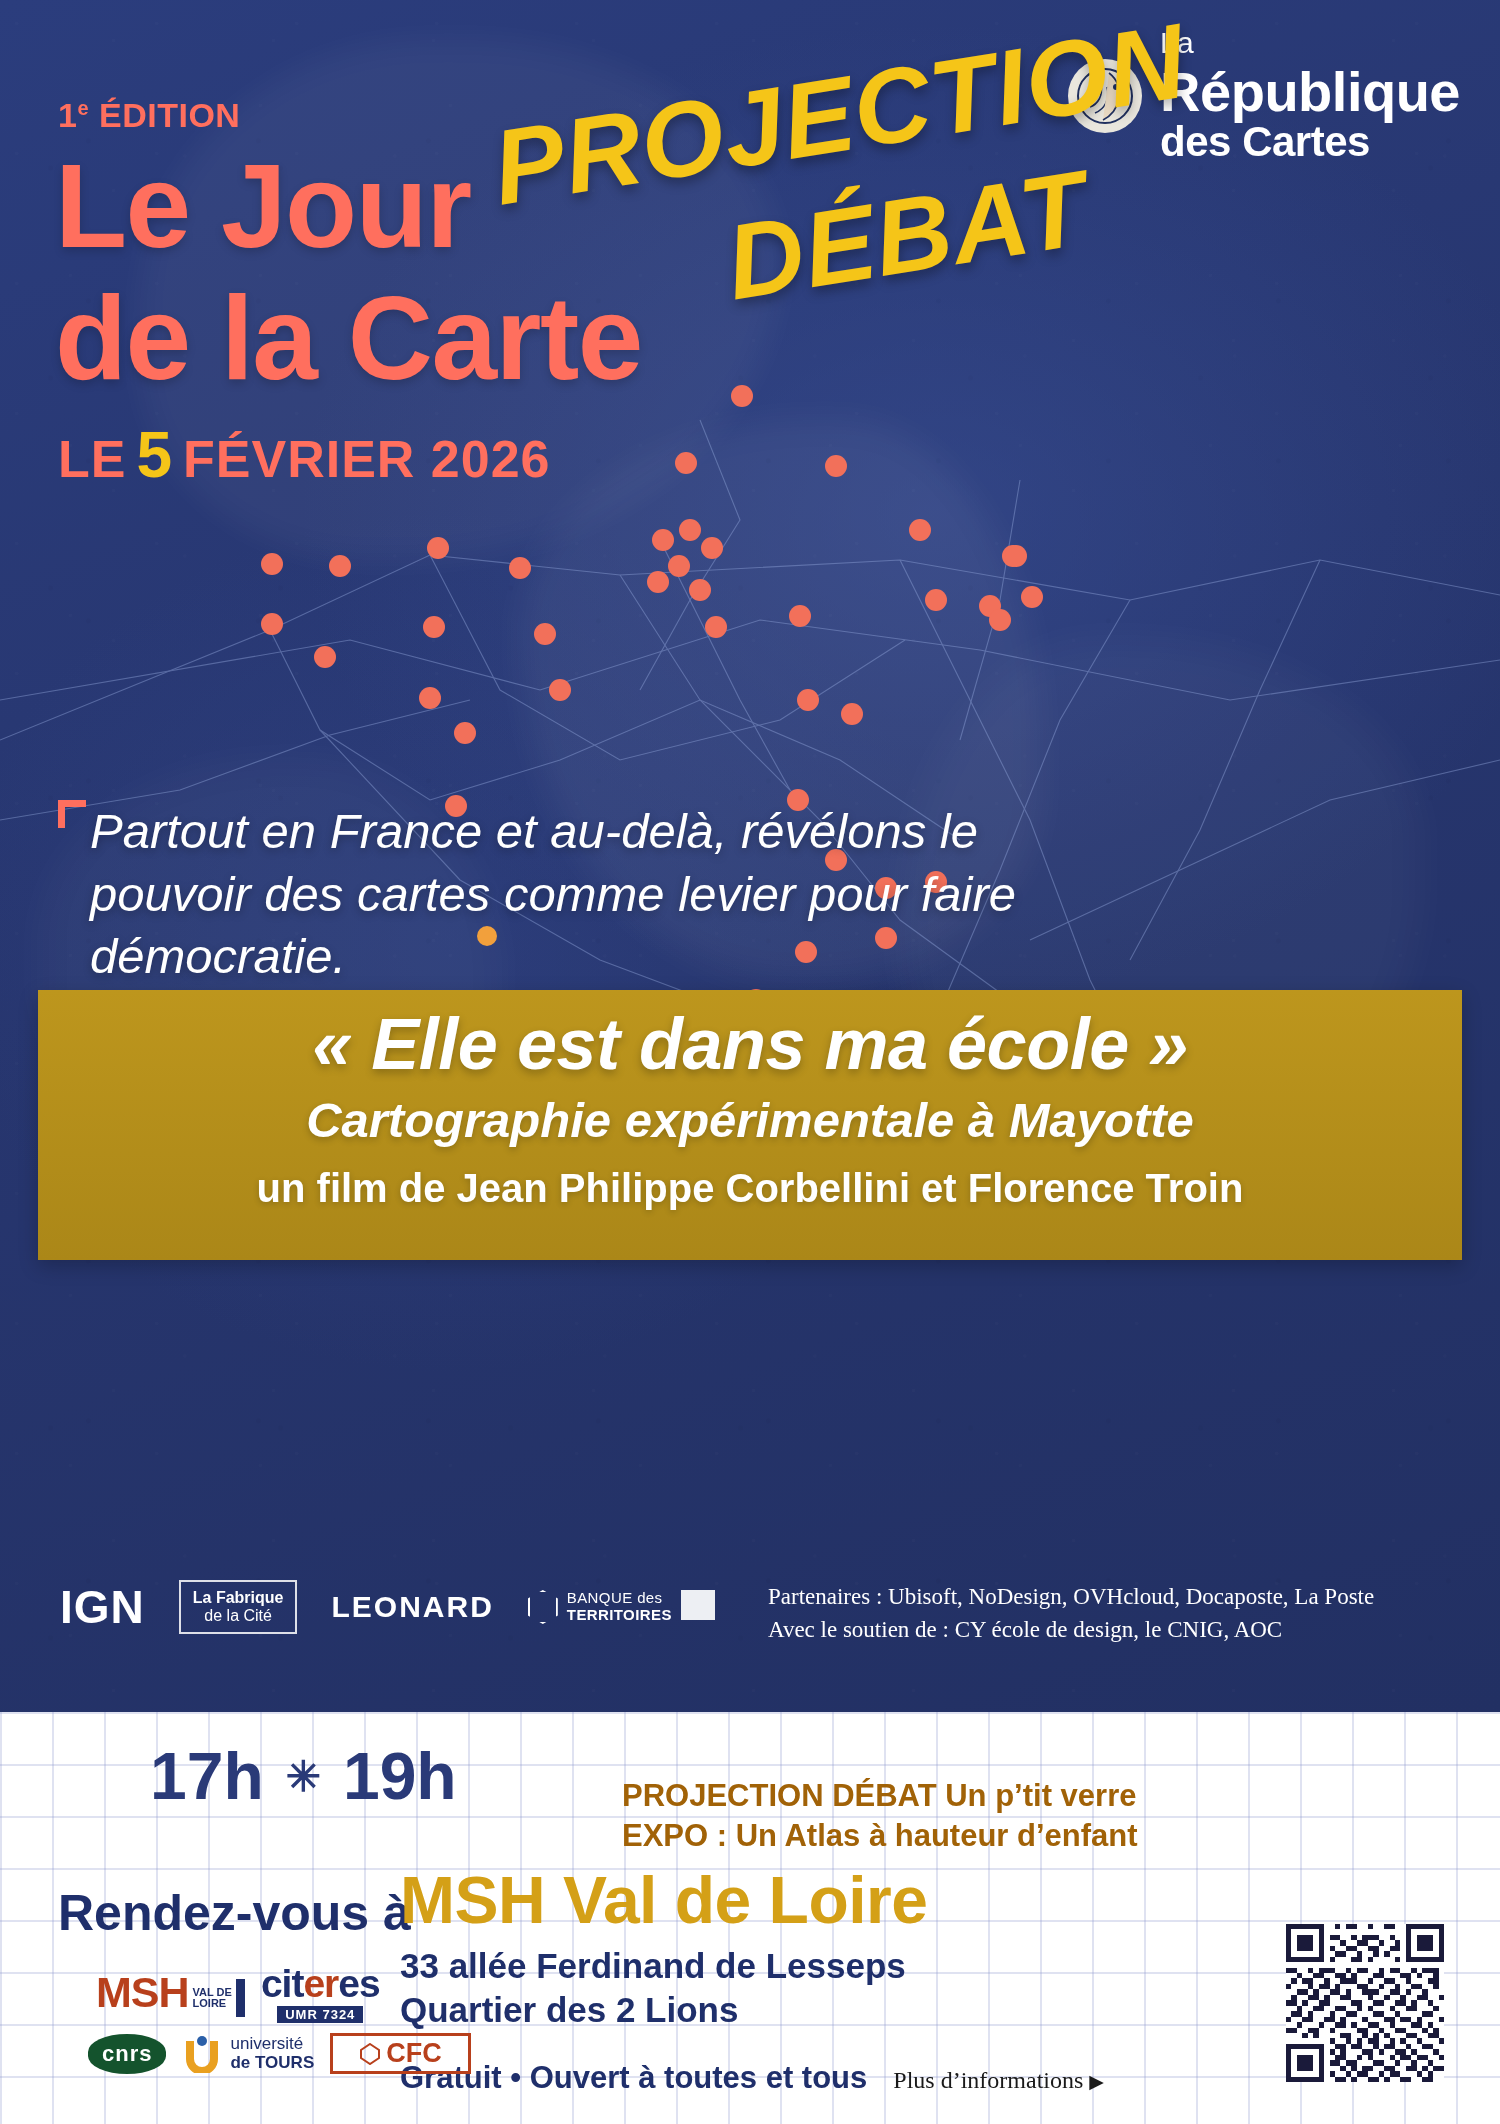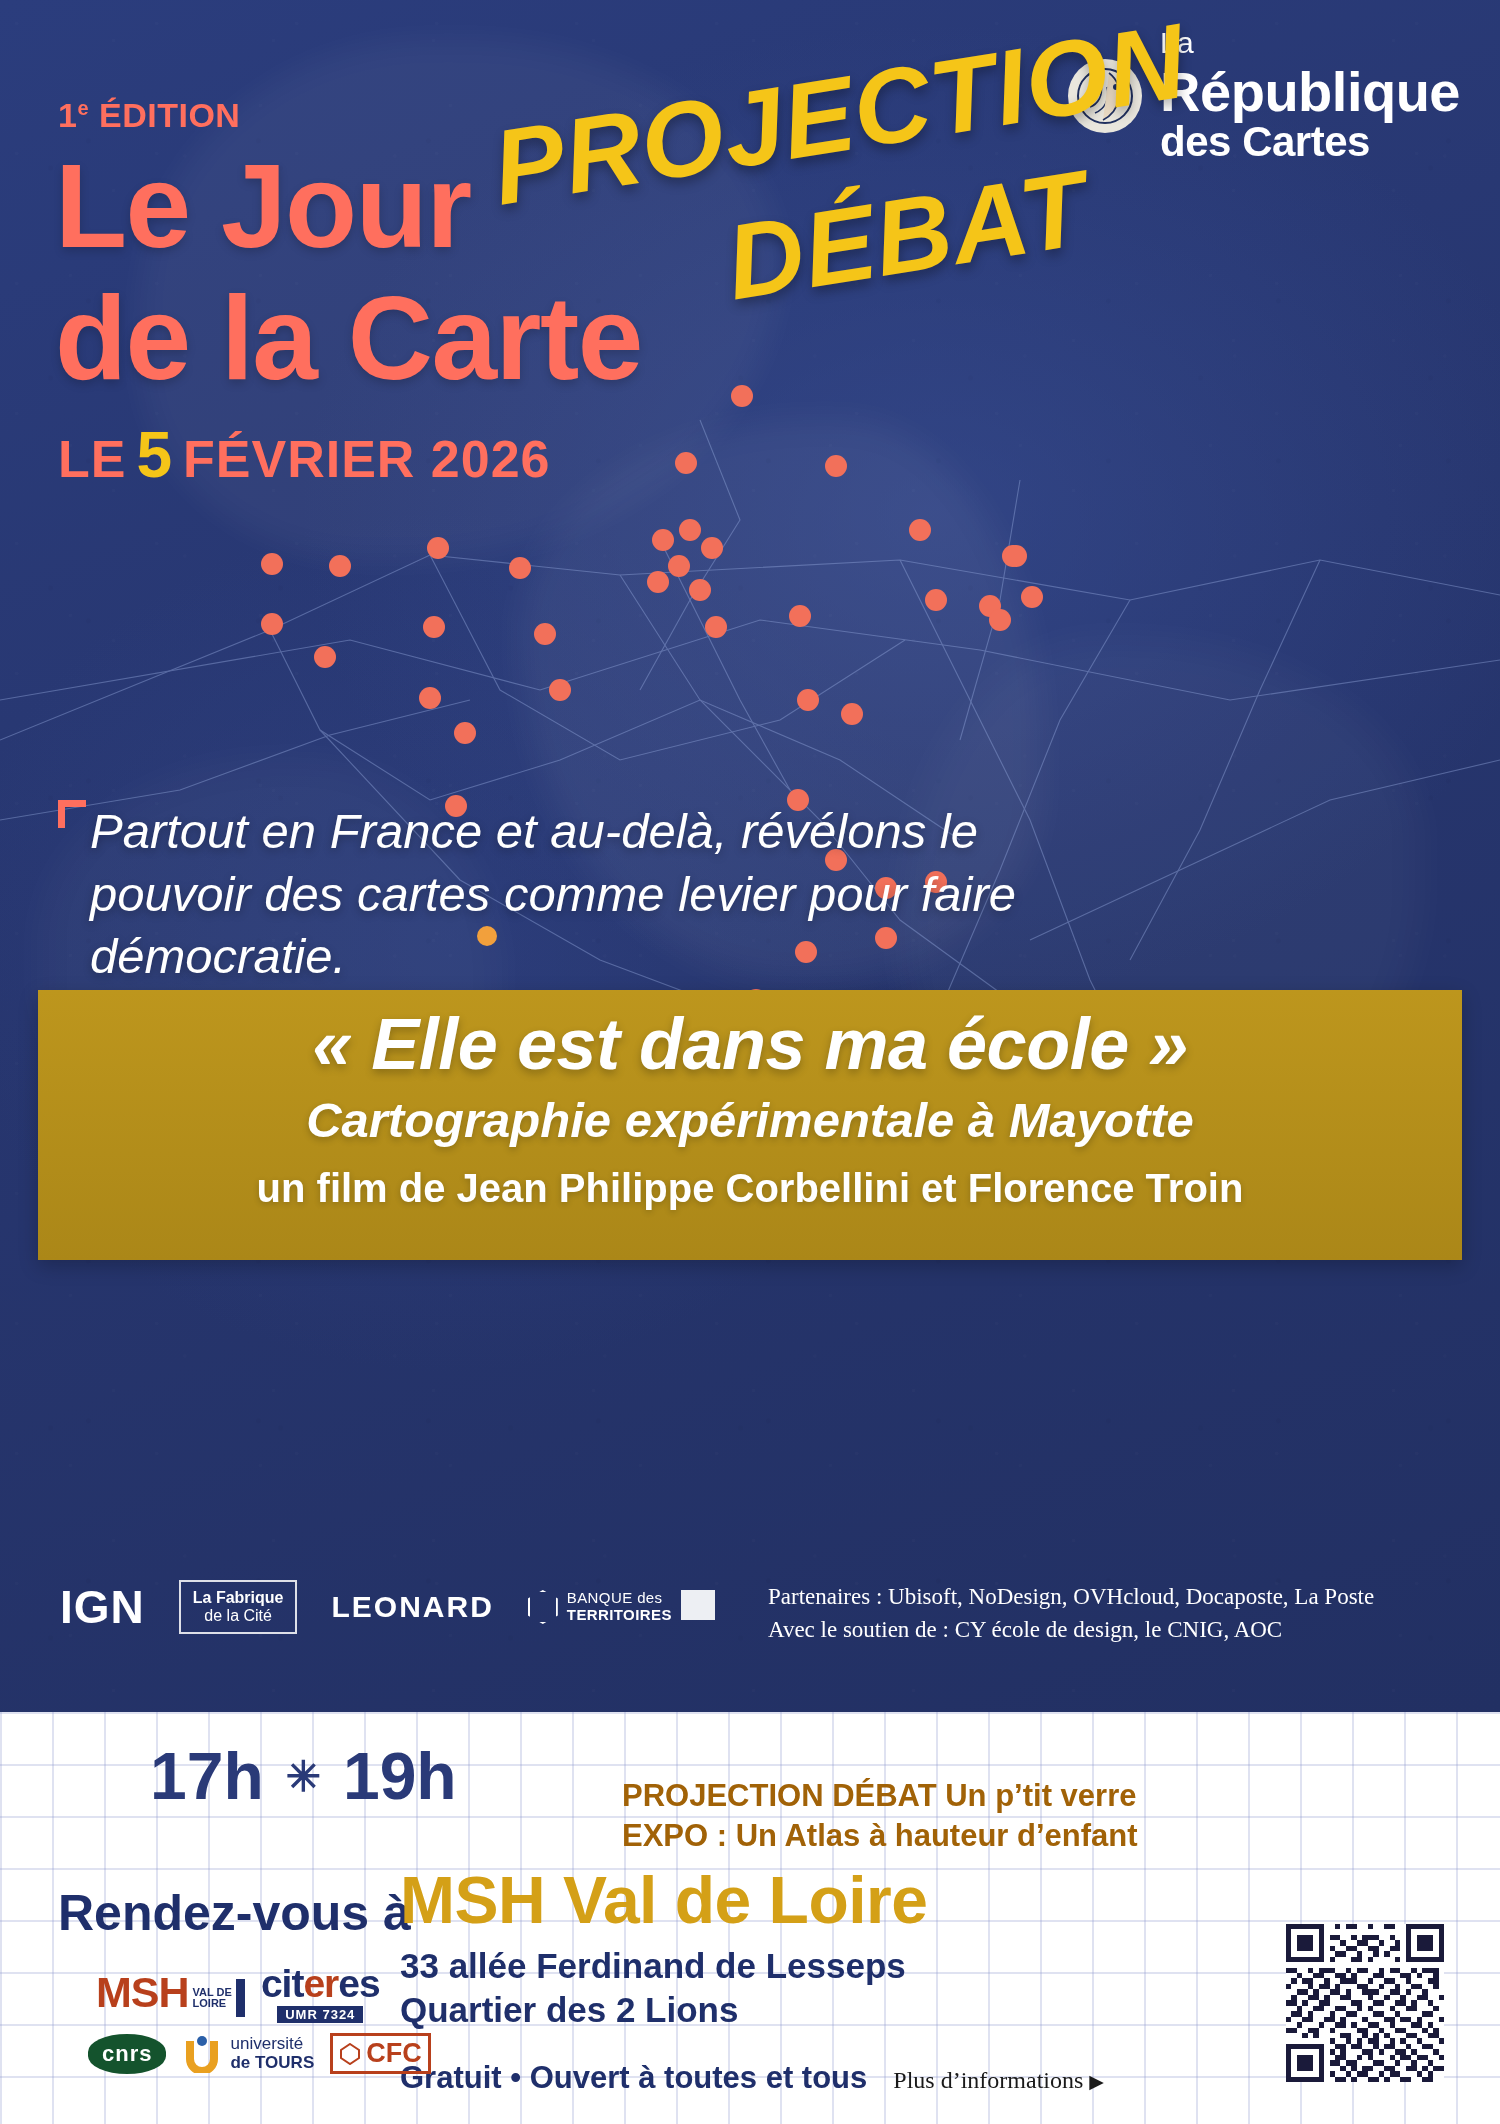--- a/index.html
+++ b/index.html
@@ -245,21 +245,21 @@
   .cnrs-logo {
     color: #ffffff; background: #14532d; border-radius: 50%/45%;
     font-size: 22px; font-weight: 700; padding: 7px 14px; letter-spacing: 1px;
   }
   .univ-tours { display: flex; align-items: center; gap: 8px; }
   .ut-mark { width: 40px; height: 38px; }
   .ut-text { color: #1f2f6b; font-size: 17px; line-height: 1.1; }
   .ut-text .u2 { font-weight: 700; }
   .cfc-logo {
     border: 3px solid #b8401c; color: #b8401c; font-weight: 700;
-    font-size: 27px; padding: 2px 6px; display: flex; align-items: center; gap: 5px;
+    font-size: 27px; padding: 2px 26px; display: flex; align-items: center; gap: 5px;
   }
   .qr {
     position: absolute; right: 56px; top: 212px;
     width: 158px; height: 158px;
   }
 </style>
 </head>
 <body>
 
 <div id="poster">

